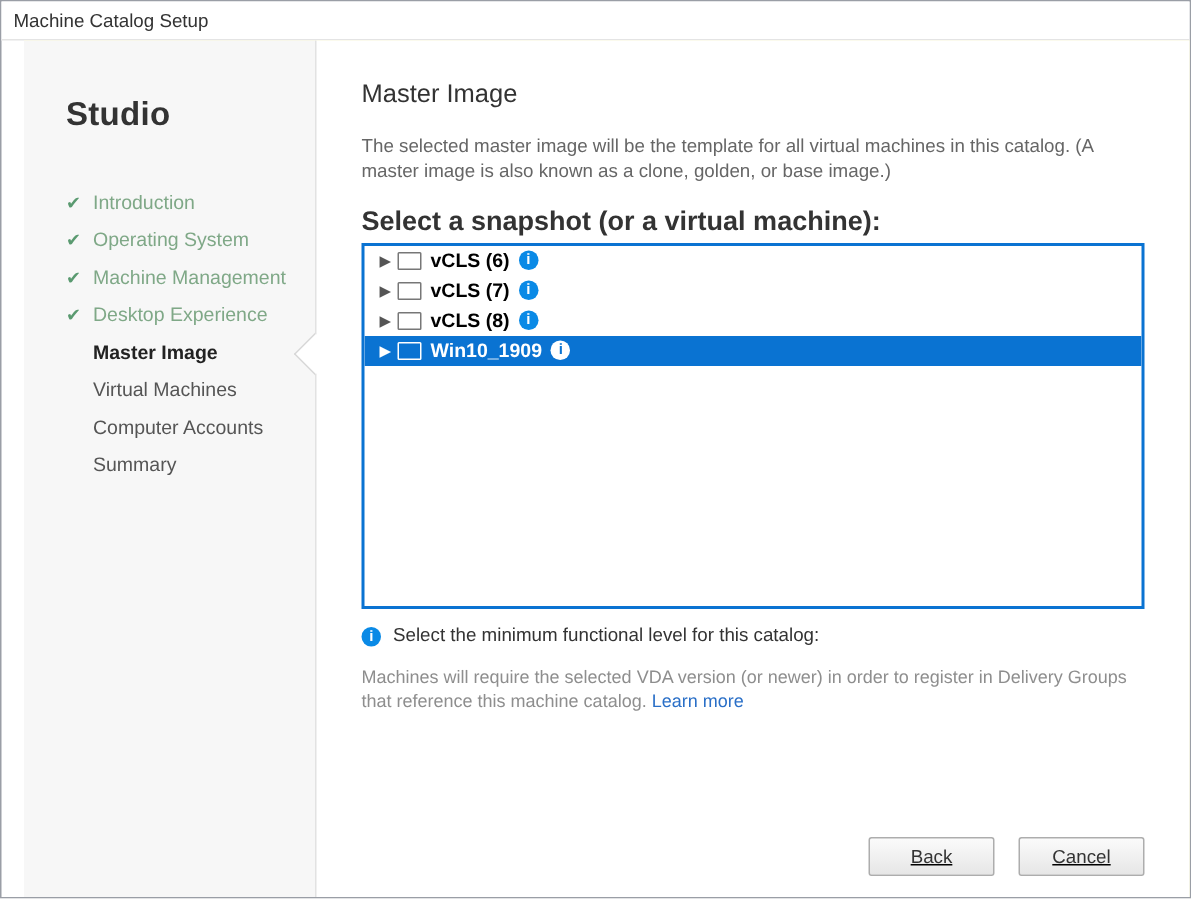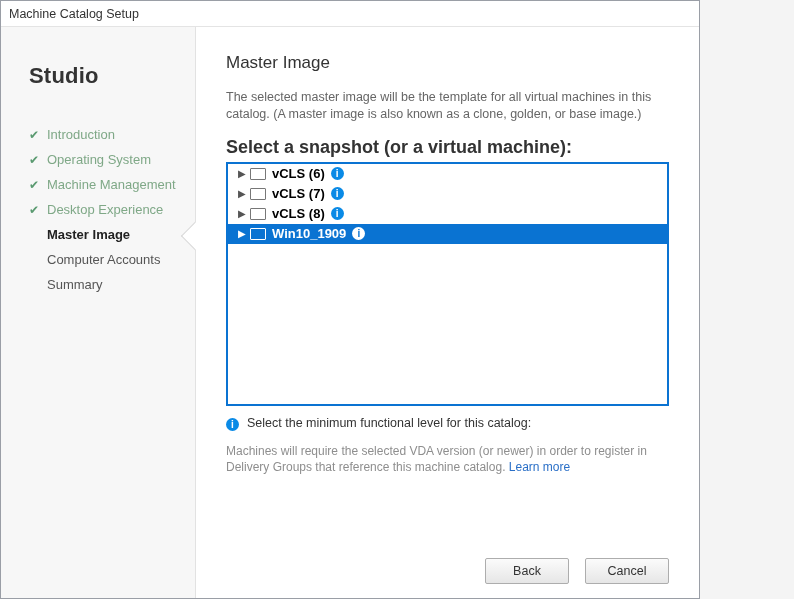--- a/index.html
+++ b/index.html
@@ -1,19 +1,19 @@
 <!DOCTYPE html>
 <html><head>
   <meta charset="utf-8">
   <style>
     * { box-sizing: border-box; margin: 0; padding: 0; }
     html, body { width: 794px; height: 599px; font-family: "Segoe UI", Arial, sans-serif; overflow: hidden; background: #f4f4f4; }
-    .window { width: 700px; height: 599px; border: 1px solid #9a9ea6; background: #fff; display: flex; flex-direction: column; }
+    .window { width: 794px; height: 599px; border: 1px solid #9a9ea6; background: #fff; display: flex; flex-direction: column; }
     .titlebar { height: 26px; display: flex; align-items: center; padding: 0 8px; font-size: 12.5px; color: #333; background: #fff; border-bottom: 1px solid #e4e4e4; }
-    .body { flex: 1; display: flex; background: #fef9c3; }
+    .body { flex: 1; display: flex; background: #fef9c3; margin-left: 15px; }
     .sidebar { width: 194px; background: #f7f7f7; padding: 36px 0 0 28px; position: relative; }
     .studio { font-size: 22px; font-weight: 600; color: #333; margin-bottom: 38px; letter-spacing: .2px; }
     .step { display: flex; align-items: center; font-size: 13px; margin-bottom: 10px; cursor: pointer; }
     .step.done { color: #7fa887; }
     .step.done .chk { color: #5a9a70; }
     .step.cur { color: #222; font-weight: 600; padding-left: 18px; }
     .step.todo { color: #555; padding-left: 18px; }
     .chk { width: 14px; display: inline-block; margin-right: 4px; font-size: 12px; }
     .arrow-indicator { position: absolute; right: -10px; width: 20px; height: 20px; background: #fff; transform: rotate(45deg); border-left: 1px solid #d7d7d7; border-bottom: 1px solid #d7d7d7; }
     .main { flex: 1; background: #fff; border-left: 1px solid #e2e2e2; display: flex; flex-direction: column; padding: 26px 30px 14px 30px; }
@@ -30,21 +30,21 @@
     .info-ico { width: 13px; height: 13px; border-radius: 50%; background: #0a8ae6; color: #fff; font-size: 10px; display: inline-flex; align-items: center; justify-content: center; margin-left: 4px; font-weight: 700; }
     .node.sel .info-ico { background: #fff; color: #0a73d2; }
     .node-label { margin-right: 2px; font-weight: bold; }
     .funclvl { display: flex; align-items: flex-start; margin-top: 10px; gap: 8px; }
     .funclvl .info-ico { flex: none; margin-top: 2px; margin-left: 0; }
     .funclvl-text { flex: 1; font-size: 12.5px; color: #333; }
     .combo { width: 215px; height: 24px; border: 1px solid #9e9e9e; background: linear-gradient(#fff, #ececec); font-size: 12px; display: flex; align-items: center; justify-content: space-between; padding: 0 6px 0 8px; cursor: pointer; }
     .combo .caret { color: #555; font-size: 10px; }
     .note { font-size: 12px; color: #8e8e8e; margin-top: 12px; line-height: 1.35; }
     .note a { color: #2a6fc7; text-decoration: none; cursor: pointer; }
-    .buttons { margin-top: auto; display: flex; justify-content: flex-end; gap: 16px; padding-top: 14px; }
+    .buttons { margin-top: auto; display: flex; justify-content: flex-end; gap: 16px; padding-top: 14px; text-decoration: underline; }
     .btn { width: 84px; height: 26px; font-size: 12.5px; border: 1px solid #adadad; background: linear-gradient(#fbfbfb, #e6e6e6); display: inline-flex; align-items: center; justify-content: center; border-radius: 2px; cursor: pointer; color: #333; }
     .btn.primary { background: linear-gradient(#1f98e8, #0767c9); border-color: #0a5bb5; color: #fff; }
   </style>
 </head>
 <body>
 
 <div class="window">
   <div class="titlebar">
     <span>Machine Catalog Setup</span>
   </div>
@@ -66,20 +66,23 @@
       </div>
       <div class="step done">
         <span class="chk">✔</span>
         <span>Desktop Experience</span>
       </div>
       <div style="position:relative">
         <div class="arrow-indicator" style="top:-1px"></div>
         <div class="step cur">
           <span>Master Image</span>
         </div>
+      </div>
+      <div class="step todo">
+        <span>Virtual Machines</span>
       </div>
       <div class="step todo">
         <span>Computer Accounts</span>
       </div>
       <div class="step todo">
         <span>Summary</span>
       </div>
     </div>
 
     <div class="main">

